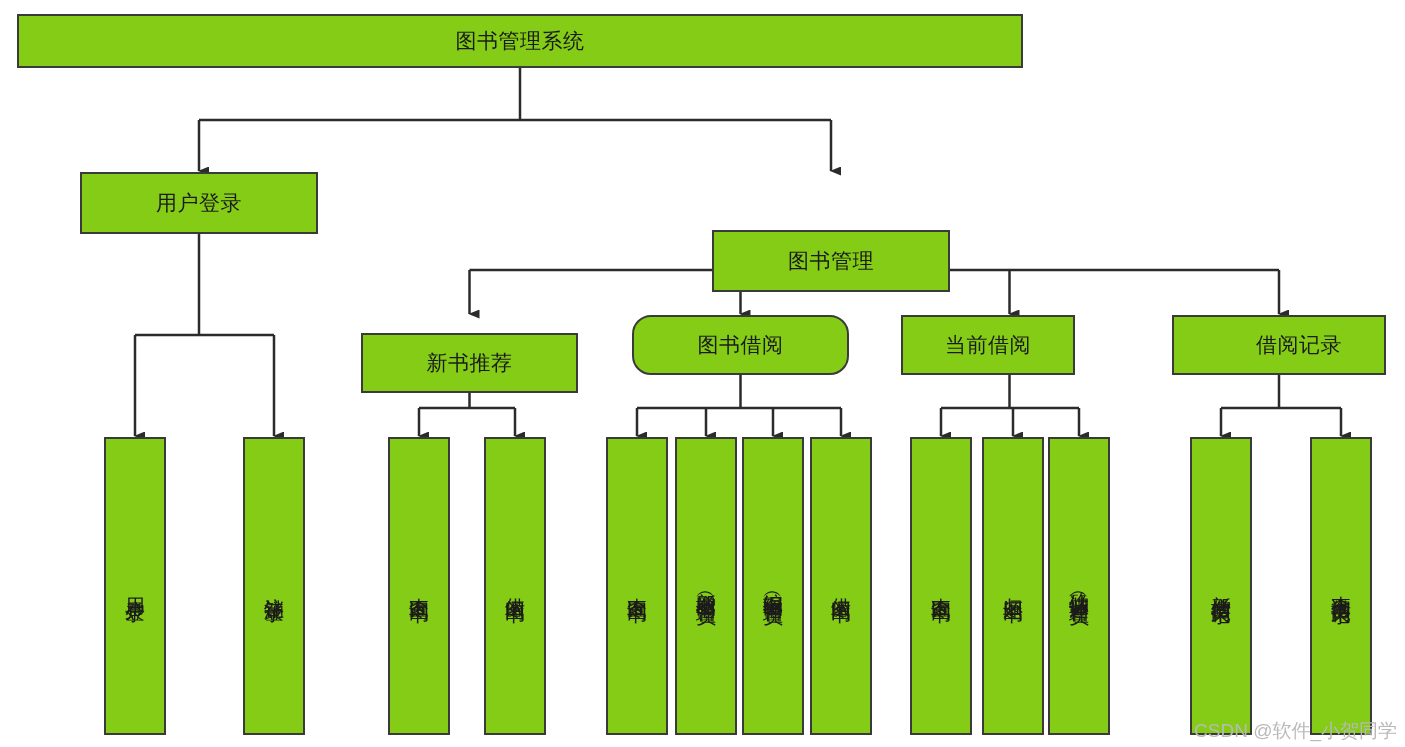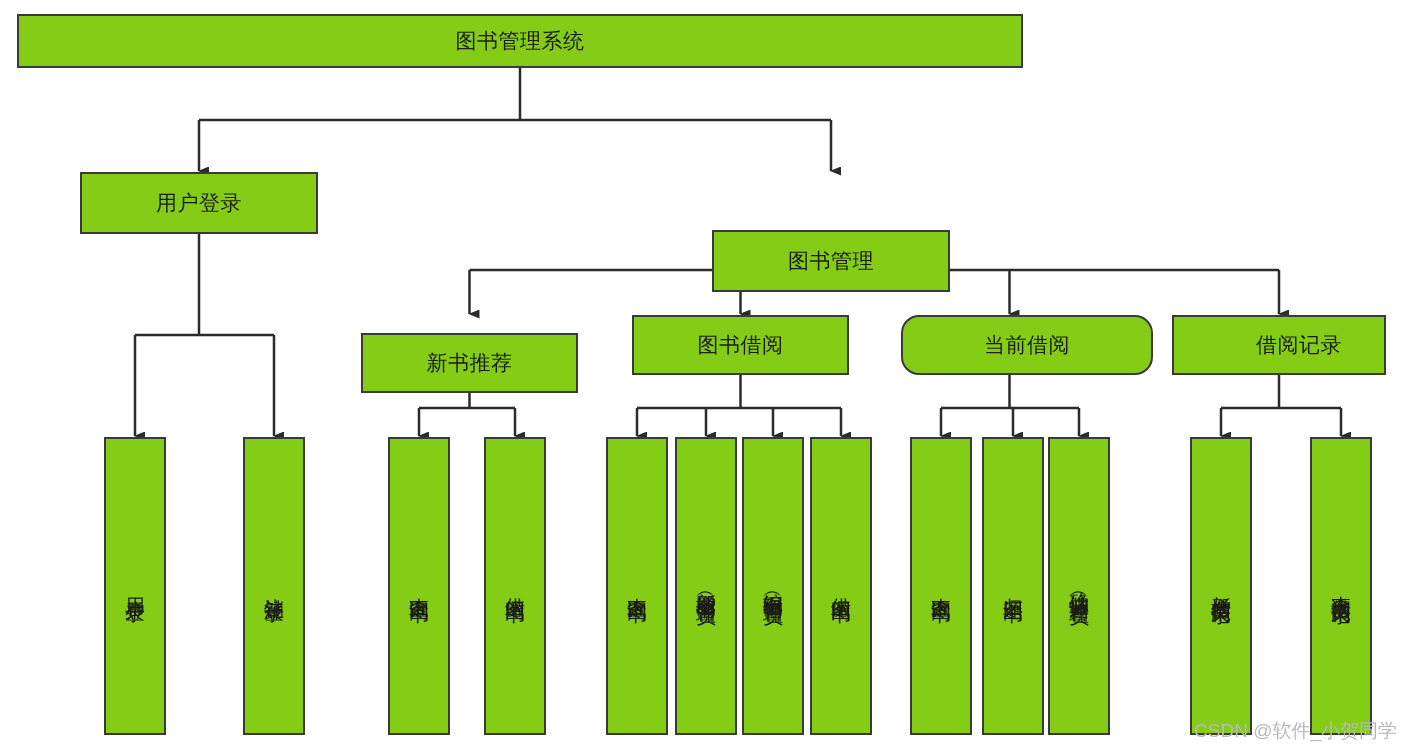--- a/index.html
+++ b/index.html
@@ -115,24 +115,24 @@
       </div>
       <div class="node-box" style="left: 80px; top: 172px; width: 238px; height: 62px;">
         <span class="node-label-h">用户登录</span>
       </div>
       <div class="node-box" style="left: 712px; top: 184px; width: 238px; height: 62px; margin-top: 46px;">
         <span class="node-label-h">图书管理</span>
       </div>
       <div class="node-box" style="left: 361px; top: 333px; width: 217px; height: 60px;">
         <span class="node-label-h">新书推荐</span>
       </div>
-      <div class="node-box" style="left: 632px; top: 315px; width: 217px; height: 60px;">
+      <div class="node-box" style="left: 632px; top: 315px; width: 217px; height: 60px; border-radius: 19px;">
         <span class="node-label-h">图书借阅</span>
       </div>
-      <div class="node-box" style="left: 901px; top: 315px; width: 252px; height: 60px; border-radius: 18px;">
+      <div class="node-box" style="left: 901px; top: 315px; width: 174px; height: 60px;">
         <span class="node-label-h">当前借阅</span>
       </div>
       <div class="node-box" style="left: 1172px; top: 315px; width: 214px; height: 60px; padding-left: 40px;">
         <span class="node-label-h">借阅记录</span>
       </div>
       <div class="node-box" style="left: 104px; top: 437px; width: 62px; height: 298px;">
         <span class="node-label-v">用户登录</span>
       </div>
       <div class="node-box" style="left: 243px; top: 437px; width: 62px; height: 298px;">
         <span class="node-label-v">注销登录</span>

